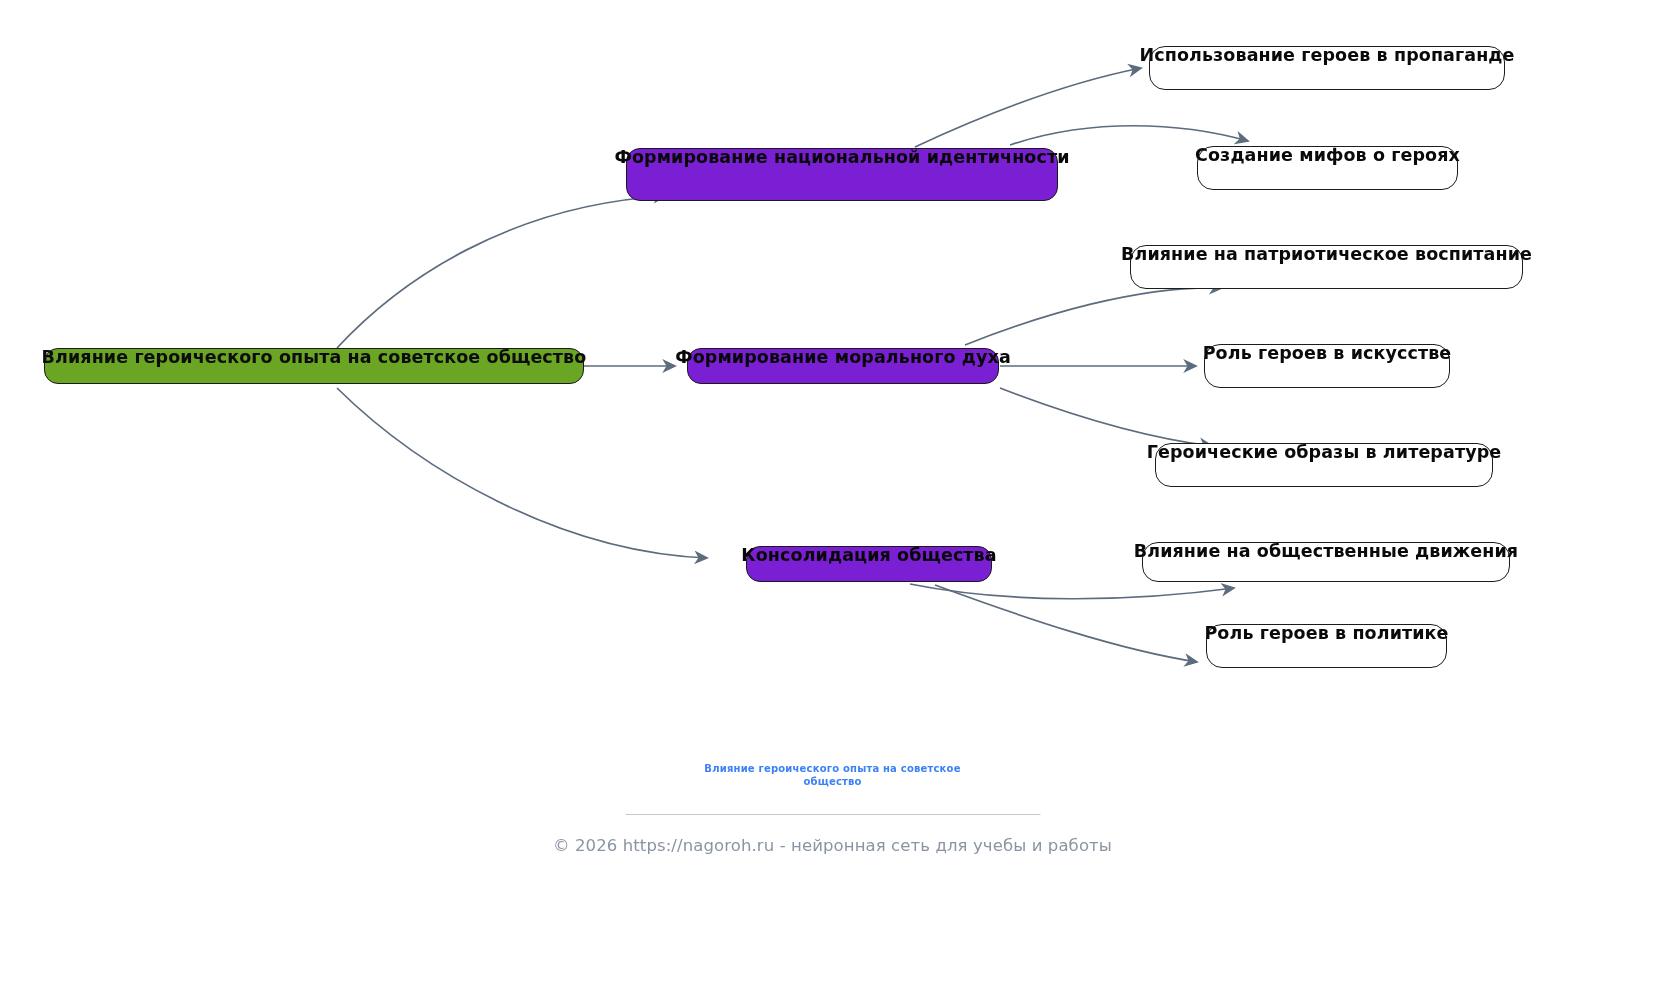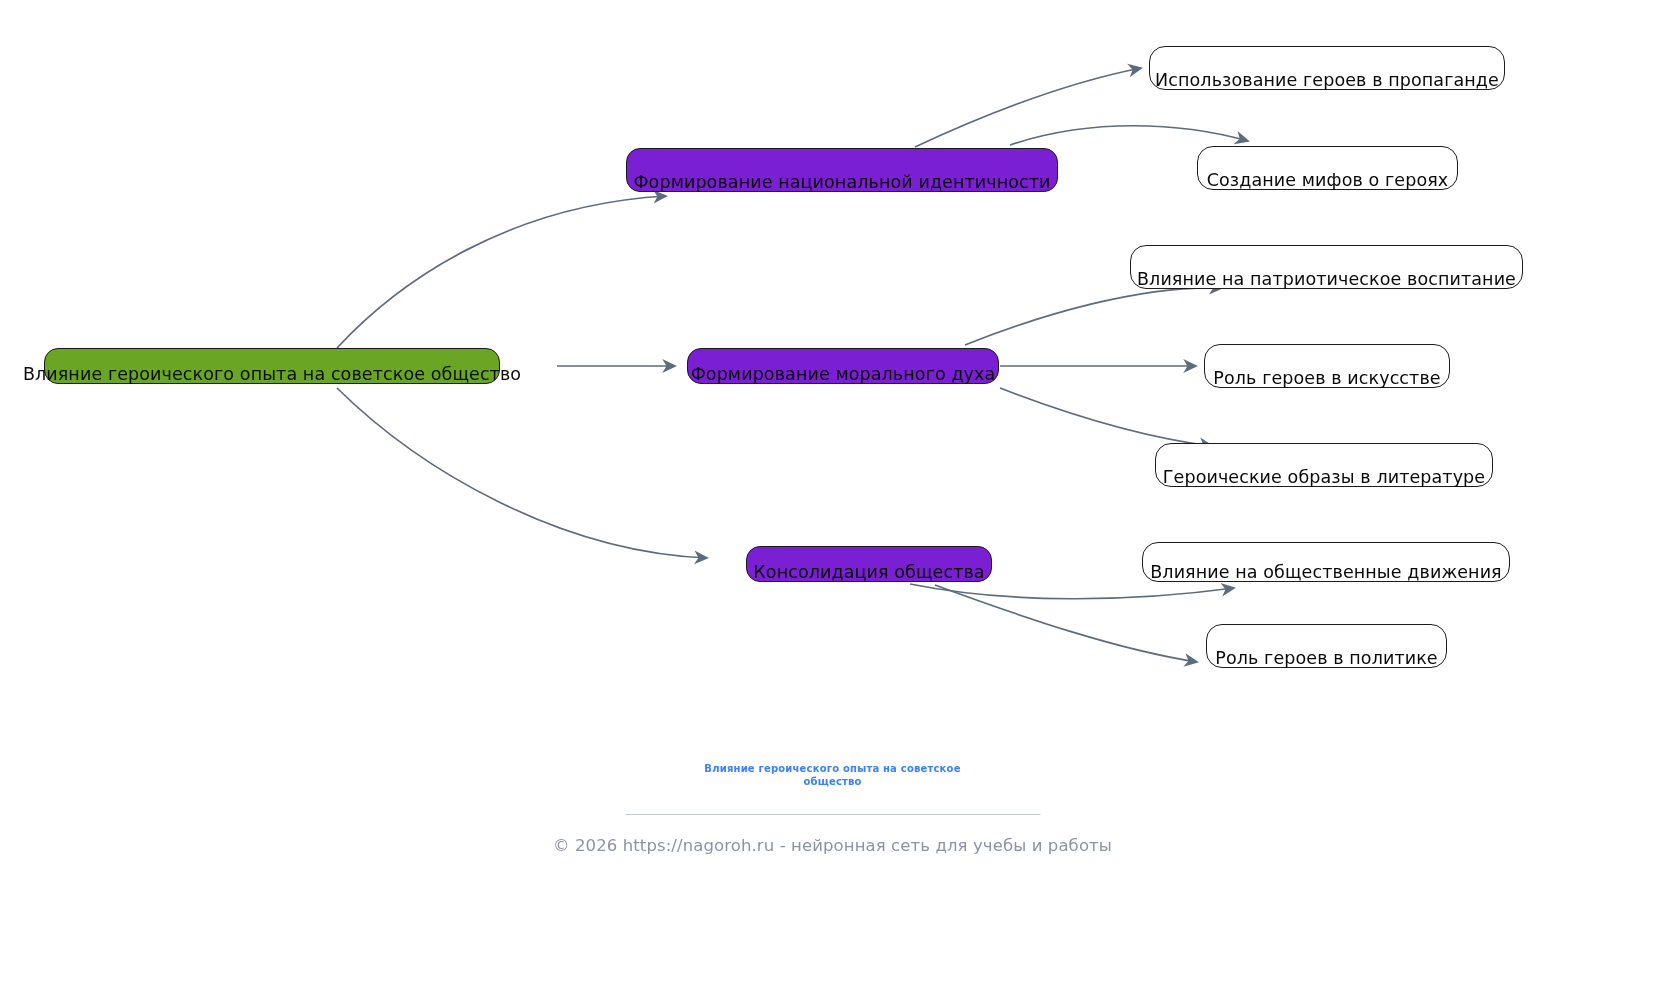--- a/index.html
+++ b/index.html
@@ -24,27 +24,28 @@
     left: 0;
     top: 0;
     width: 1665px;
     height: 984px;
     pointer-events: none;
   }
   .node {
     position: absolute;
     box-sizing: border-box;
     display: flex;
-    align-items: flex-end;
+    align-items: flex-start;
     justify-content: center;
     white-space: nowrap;
     font-size: 17.5px;
     line-height: 1;
     letter-spacing: 0.1px;
     color: #111111;
+    font-weight: bold;
   }
   .node-root {
     background: #6aa524;
     border: 1.4px solid #1a1a1a;
     border-radius: 14px;
     color: #0d0d0d;
   }
   .node-branch {
     background: #7b1fd4;
     border: 1.4px solid #1a1a1a;
@@ -111,25 +112,25 @@
 
       <path d="M 965 345 C 1040 315 1140 285 1222 288"></path>
       <path d="M 1000 366 L 1196 366"></path>
       <path d="M 1000 388 C 1070 415 1140 437 1212 446"></path>
 
       <path d="M 910 584 C 1010 604 1130 602 1234 588"></path>
       <path d="M 935 585 C 1030 620 1120 650 1197 662"></path>
     </g>
   </svg>
 
-  <div class="node node-root" style="left:44px; top:348px; width:456px; height:36px;">
+  <div class="node node-root" style="left:44px; top:348px; width:540px; height:36px;">
     <span>Влияние героического опыта на советское общество</span>
   </div>
 
-  <div class="node node-branch" style="left:626px; top:148px; width:432px; height:44px;">
+  <div class="node node-branch" style="left:626px; top:148px; width:432px; height:53px;">
     <span>Формирование национальной идентичности</span>
   </div>
 
   <div class="node node-branch" style="left:687px; top:348px; width:312px; height:36px;">
     <span>Формирование морального духа</span>
   </div>
 
   <div class="node node-branch" style="left:720px; top:546px; width:246px; height:36px;margin-left:26px;">
     <span>Консолидация общества</span>
   </div>

